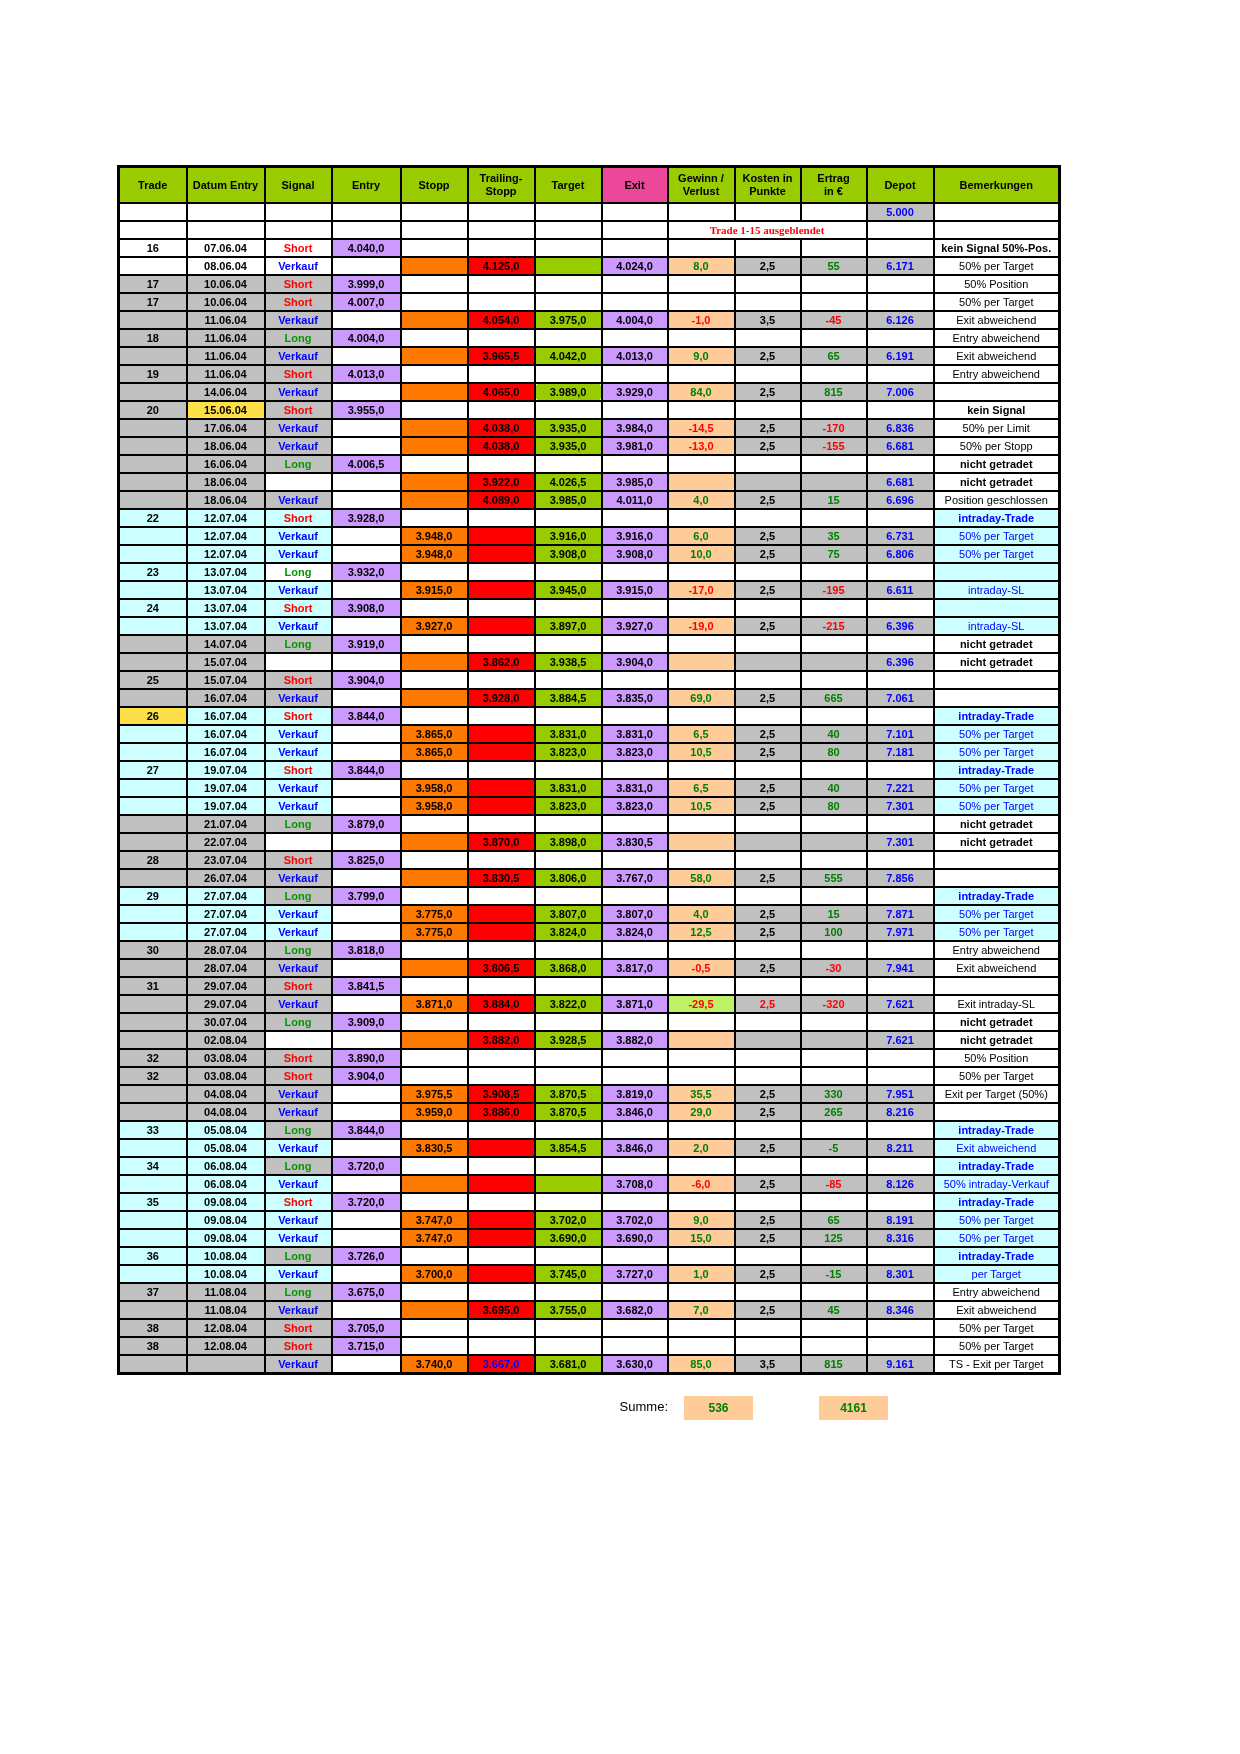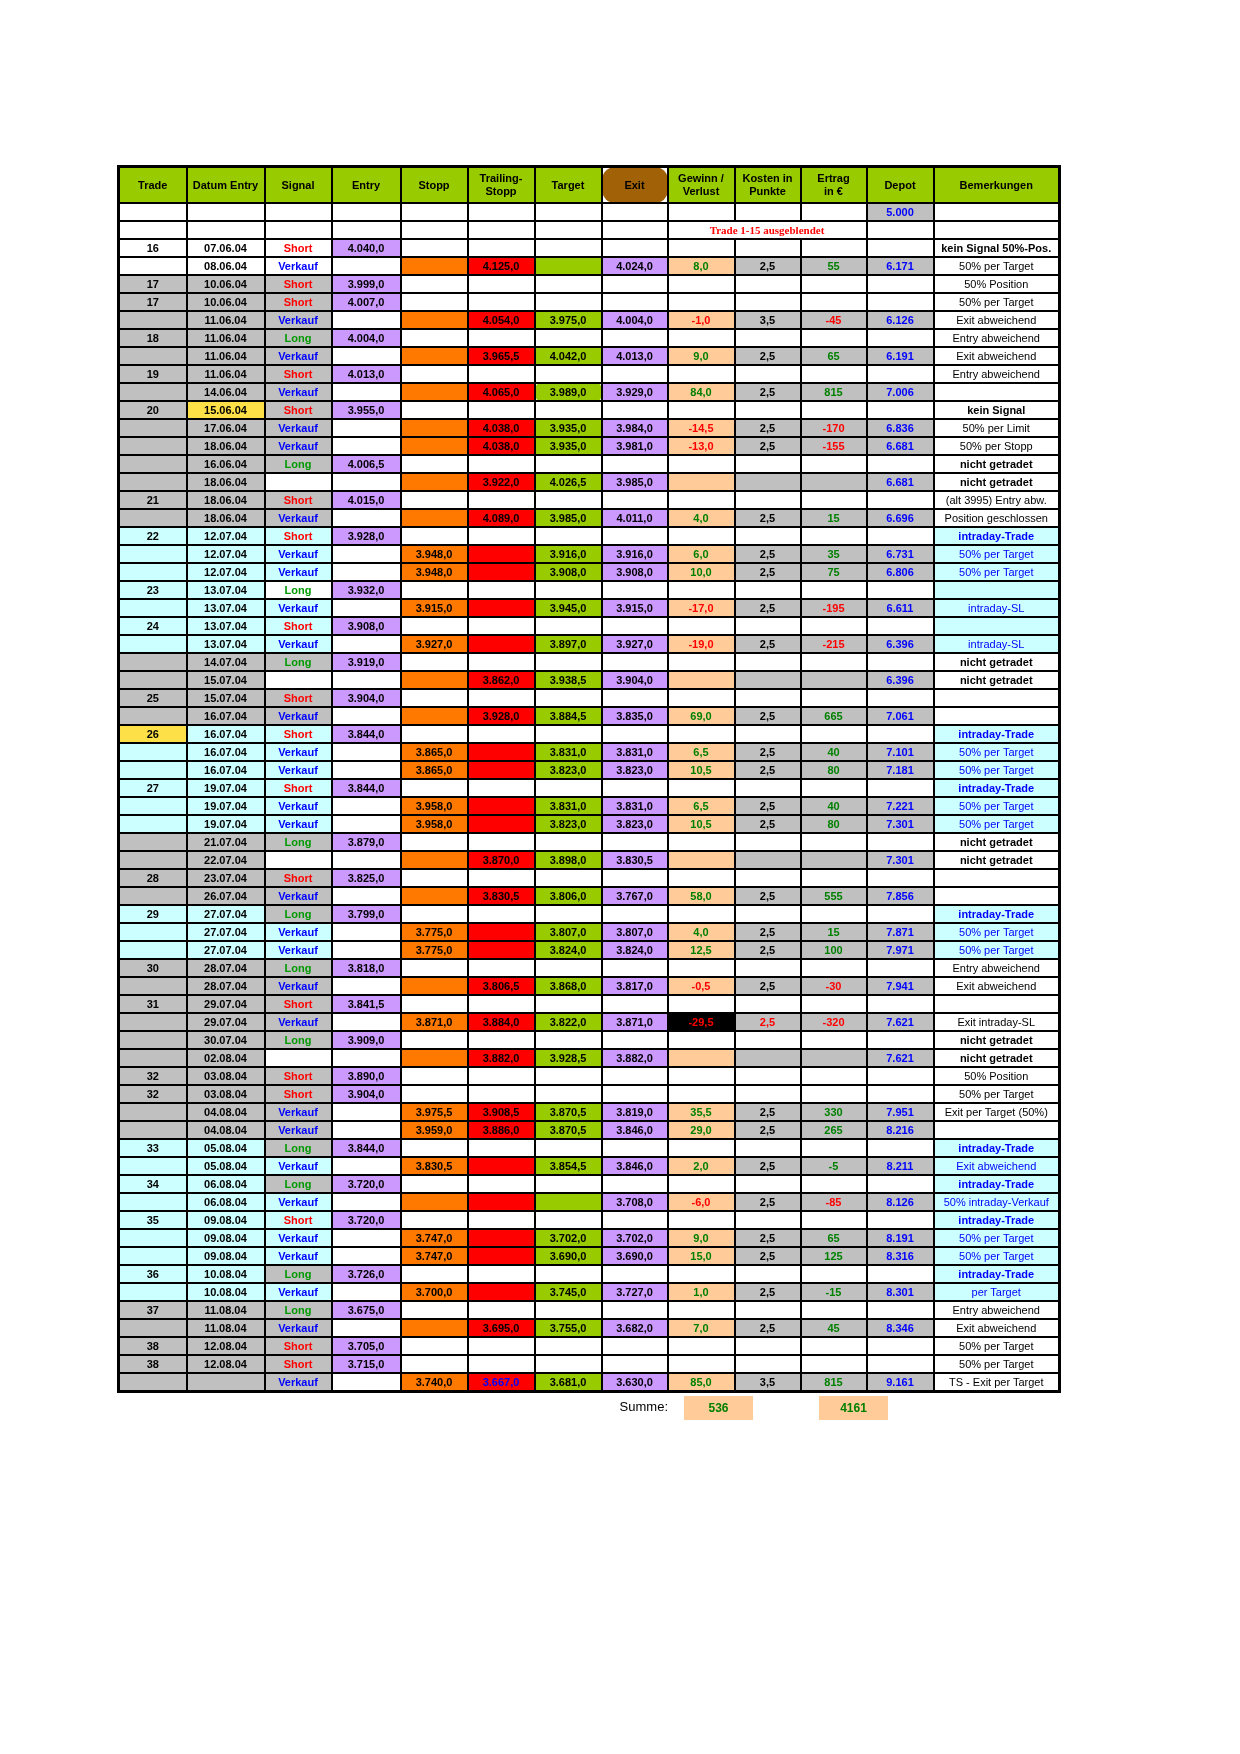--- a/index.html
+++ b/index.html
@@ -57,21 +57,21 @@
       <thead>
         <tr data-name="header-row">
           <th data-name="header-trade" style="background: rgb(153, 204, 0);">Trade</th>
           <th data-name="header-datum-entry" style="background: rgb(153, 204, 0);">Datum Entry</th>
           <th data-name="header-signal" style="background: rgb(153, 204, 0);">Signal</th>
           <th data-name="header-entry" style="background: rgb(153, 204, 0);">Entry</th>
           <th data-name="header-stopp" style="background: rgb(153, 204, 0);">Stopp</th>
           <th data-name="header-trailing-stopp" style="background: rgb(153, 204, 0);">Trailing-
 Stopp</th>
           <th data-name="header-target" style="background: rgb(153, 204, 0);">Target</th>
-          <th data-name="header-exit" style="background: #a16207; border-radius: 13px;">Exit</th>
+          <th data-name="header-exit" style="background: #ec4899;">Exit</th>
           <th data-name="header-gewinn-verlust" style="background: rgb(153, 204, 0);">Gewinn /
 Verlust</th>
           <th data-name="header-kosten" style="background: rgb(153, 204, 0);">Kosten in
 Punkte</th>
           <th data-name="header-ertrag" style="background: rgb(153, 204, 0);">Ertrag
 in €</th>
           <th data-name="header-depot" style="background: rgb(153, 204, 0);">Depot</th>
           <th data-name="header-bemerkungen" style="background: rgb(153, 204, 0);">Bemerkungen</th>
         </tr>
       </thead>
@@ -308,35 +308,20 @@
           <td data-name="cell-trailing-stopp" style="background: rgb(255, 0, 0);">3.922,0</td>
           <td data-name="cell-target" style="background: rgb(153, 204, 0);">4.026,5</td>
           <td data-name="cell-exit" style="background: rgb(204, 153, 255);">3.985,0</td>
           <td data-name="cell-gewinn-verlust" style="background: rgb(255, 204, 153);"></td>
           <td data-name="cell-kosten" style="background: rgb(192, 192, 192);"></td>
           <td data-name="cell-ertrag" style="background: rgb(192, 192, 192);"></td>
           <td data-name="cell-depot" style="background: rgb(192, 192, 192); color: rgb(0, 0, 255);">6.681</td>
           <td data-name="cell-bemerkungen" style="background: rgb(255, 255, 255);">nicht getradet</td>
         </tr>
         <tr data-name="table-row">
-          <td data-name="cell-trade" style="background: rgb(192, 192, 192);">21</td>
-          <td data-name="cell-datum-entry" style="background: rgb(192, 192, 192);">18.06.04</td>
-          <td data-name="cell-signal" style="background: rgb(192, 192, 192); color: rgb(255, 0, 0);">Short</td>
-          <td data-name="cell-entry" style="background: rgb(204, 153, 255);">4.015,0</td>
-          <td data-name="cell-stopp" style="background: rgb(255, 255, 255);"></td>
-          <td data-name="cell-trailing-stopp" style="background: rgb(255, 255, 255);"></td>
-          <td data-name="cell-target" style="background: rgb(255, 255, 255);"></td>
-          <td data-name="cell-exit" style="background: rgb(255, 255, 255);"></td>
-          <td data-name="cell-gewinn-verlust" style="background: rgb(255, 255, 255);"></td>
-          <td data-name="cell-kosten" style="background: rgb(255, 255, 255);"></td>
-          <td data-name="cell-ertrag" style="background: rgb(255, 255, 255);"></td>
-          <td data-name="cell-depot" style="background: rgb(255, 255, 255);"></td>
-          <td data-name="cell-bemerkungen" style="background: rgb(255, 255, 255); font-weight: normal;">(alt 3995)  Entry abw.</td>
-        </tr>
-        <tr data-name="table-row">
           <td data-name="cell-trade" style="background: rgb(192, 192, 192);"></td>
           <td data-name="cell-datum-entry" style="background: rgb(192, 192, 192);">18.06.04</td>
           <td data-name="cell-signal" style="background: rgb(192, 192, 192); color: rgb(0, 0, 255);">Verkauf</td>
           <td data-name="cell-entry" style="background: rgb(255, 255, 255);"></td>
           <td data-name="cell-stopp" style="background: rgb(255, 120, 0);"></td>
           <td data-name="cell-trailing-stopp" style="background: rgb(255, 0, 0);">4.089,0</td>
           <td data-name="cell-target" style="background: rgb(153, 204, 0);">3.985,0</td>
           <td data-name="cell-exit" style="background: rgb(204, 153, 255);">4.011,0</td>
           <td data-name="cell-gewinn-verlust" style="background: rgb(255, 204, 153); color: rgb(0, 128, 0);">4,0</td>
           <td data-name="cell-kosten" style="background: rgb(192, 192, 192);">2,5</td>
@@ -751,21 +736,21 @@
         </tr>
         <tr data-name="table-row">
           <td data-name="cell-trade" style="background: rgb(192, 192, 192);"></td>
           <td data-name="cell-datum-entry" style="background: rgb(192, 192, 192);">29.07.04</td>
           <td data-name="cell-signal" style="background: rgb(192, 192, 192); color: rgb(0, 0, 255);">Verkauf</td>
           <td data-name="cell-entry" style="background: rgb(255, 255, 255);"></td>
           <td data-name="cell-stopp" style="background: rgb(255, 120, 0);">3.871,0</td>
           <td data-name="cell-trailing-stopp" style="background: rgb(255, 0, 0);">3.884,0</td>
           <td data-name="cell-target" style="background: rgb(153, 204, 0);">3.822,0</td>
           <td data-name="cell-exit" style="background: rgb(204, 153, 255);">3.871,0</td>
-          <td data-name="cell-gewinn-verlust" style="background: #000000; color: rgb(255, 0, 0);">-29,5</td>
+          <td data-name="cell-gewinn-verlust" style="background: #bef264; color: rgb(255, 0, 0);">-29,5</td>
           <td data-name="cell-kosten" style="background: rgb(192, 192, 192); color: rgb(255, 0, 0);">2,5</td>
           <td data-name="cell-ertrag" style="background: rgb(192, 192, 192); color: rgb(255, 0, 0);">-320</td>
           <td data-name="cell-depot" style="background: rgb(192, 192, 192); color: rgb(0, 0, 255);">7.621</td>
           <td data-name="cell-bemerkungen" style="background: rgb(255, 255, 255); font-weight: normal;">Exit intraday-SL</td>
         </tr>
         <tr data-name="table-row">
           <td data-name="cell-trade" style="background: rgb(192, 192, 192);"></td>
           <td data-name="cell-datum-entry" style="background: rgb(192, 192, 192);">30.07.04</td>
           <td data-name="cell-signal" style="background: rgb(192, 192, 192); color: rgb(0, 153, 0);">Long</td>
           <td data-name="cell-entry" style="background: rgb(204, 153, 255);">3.909,0</td>

